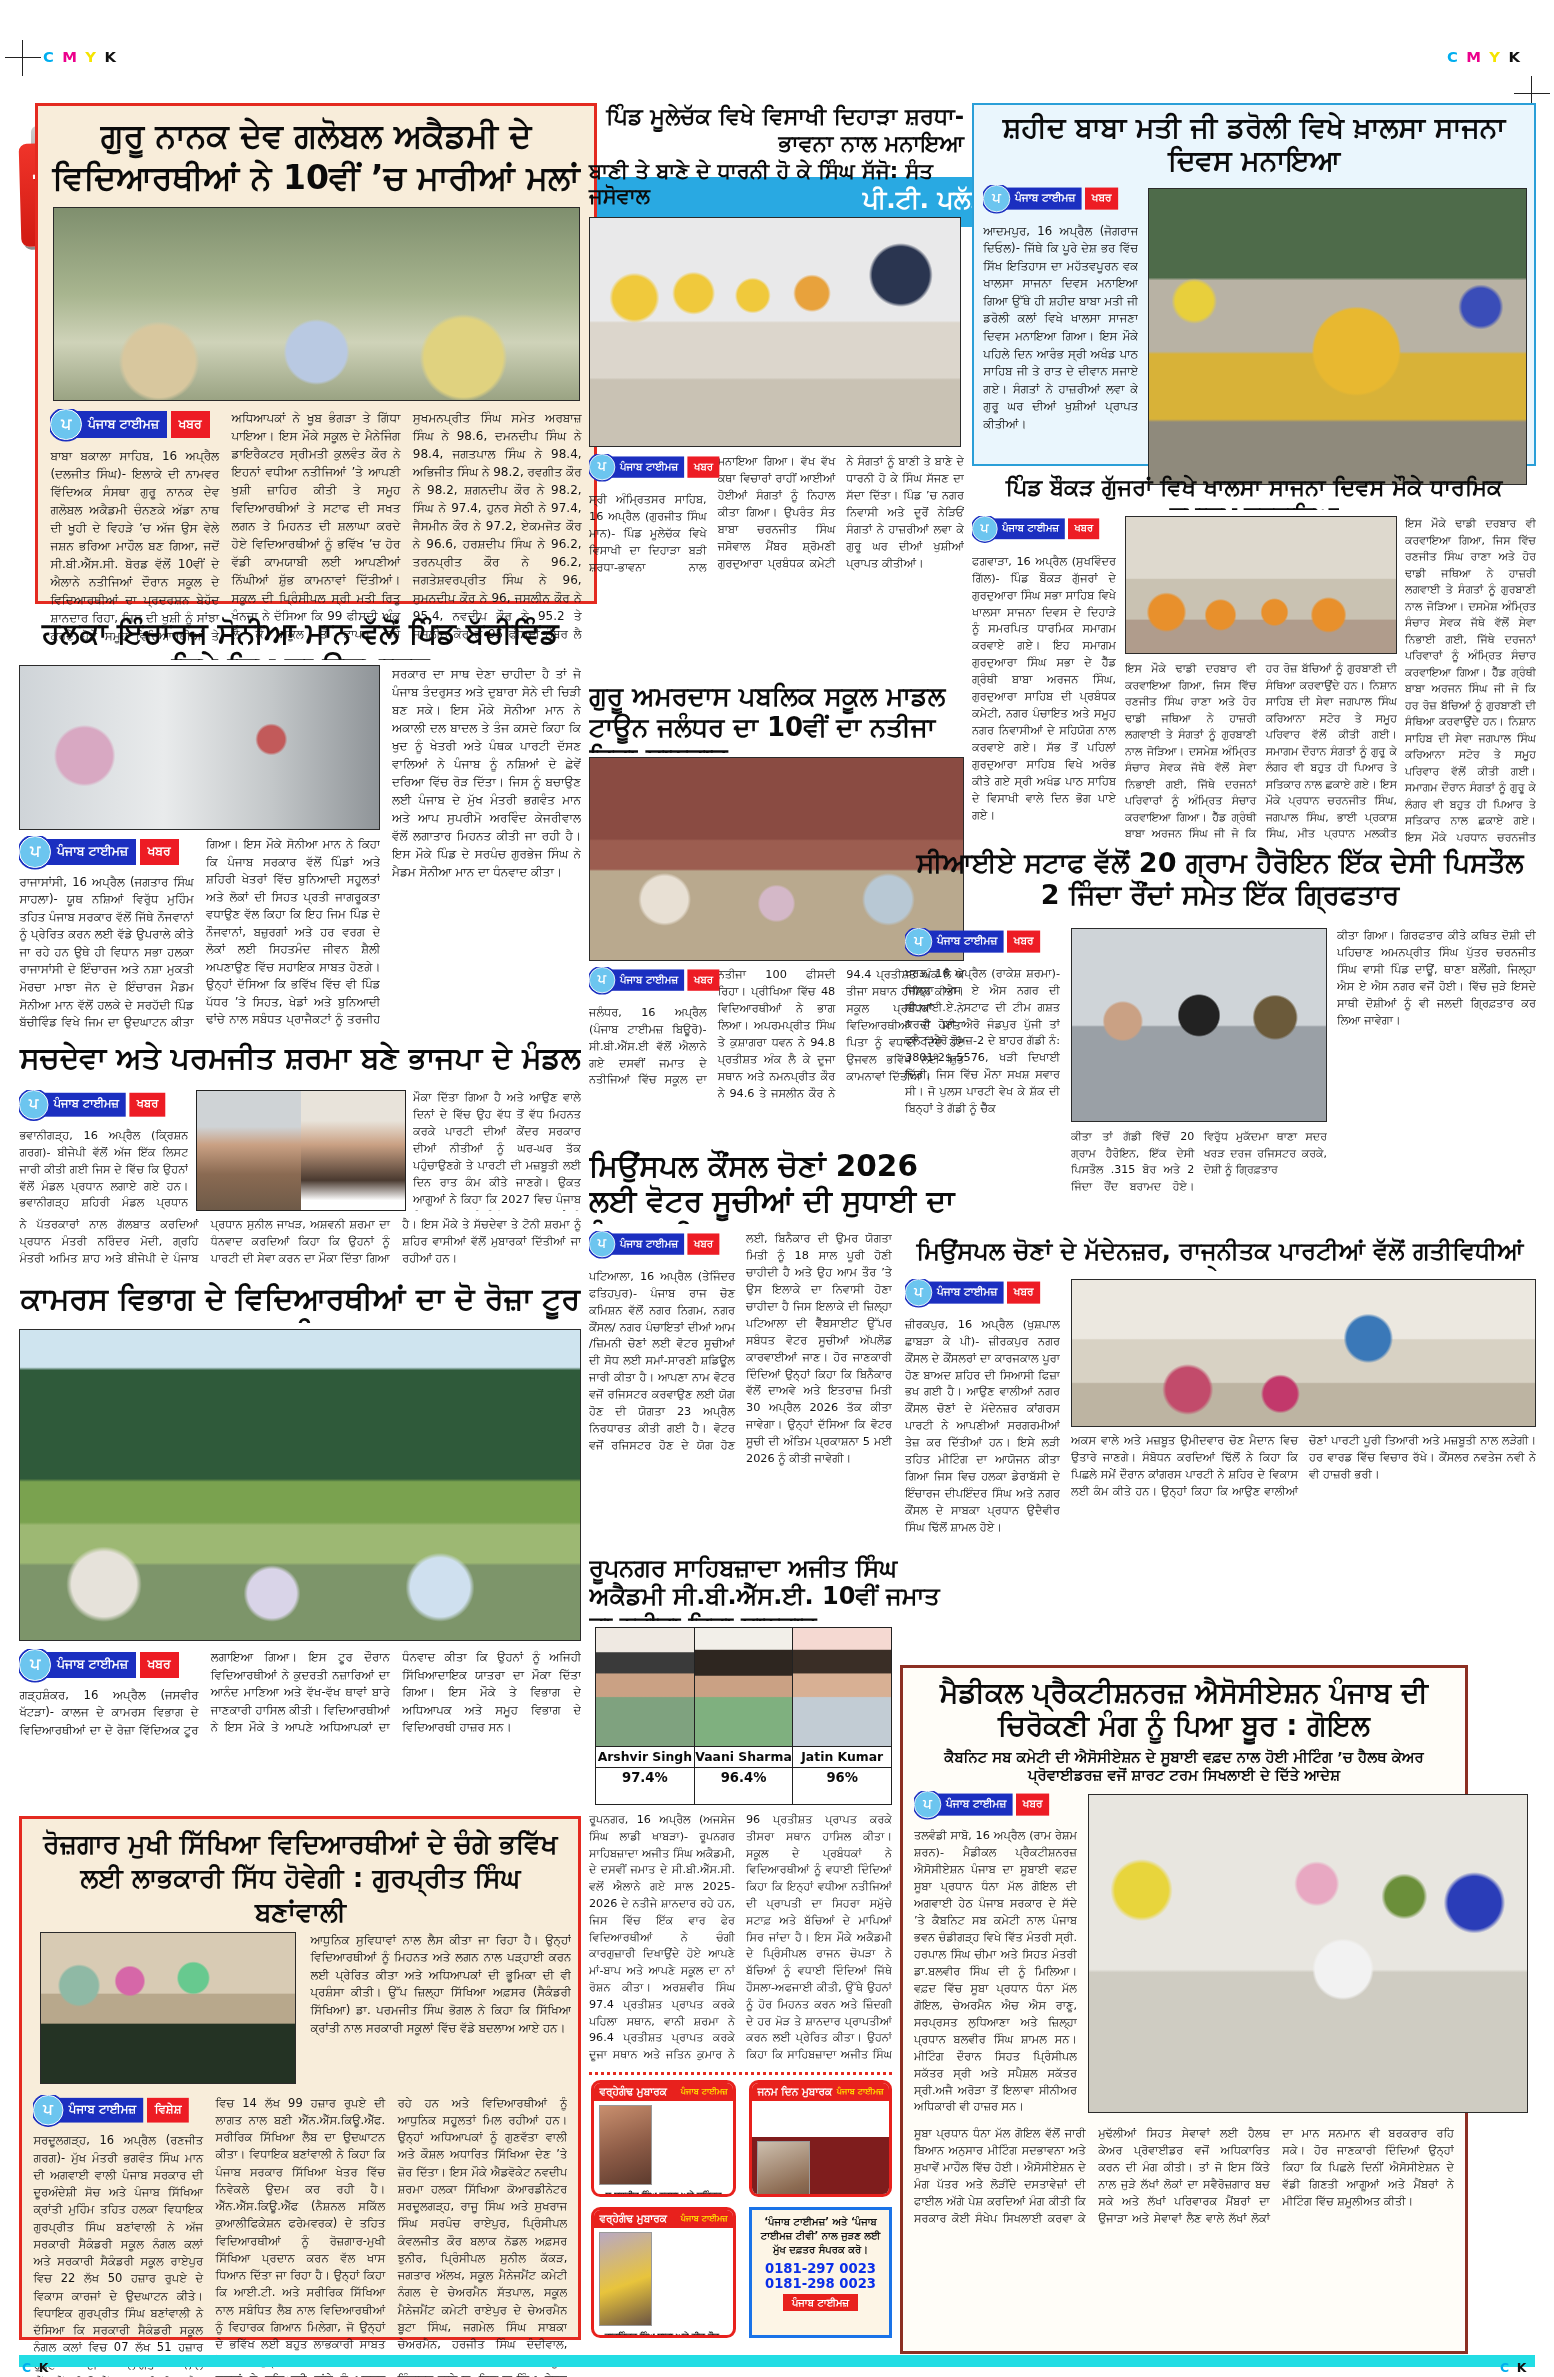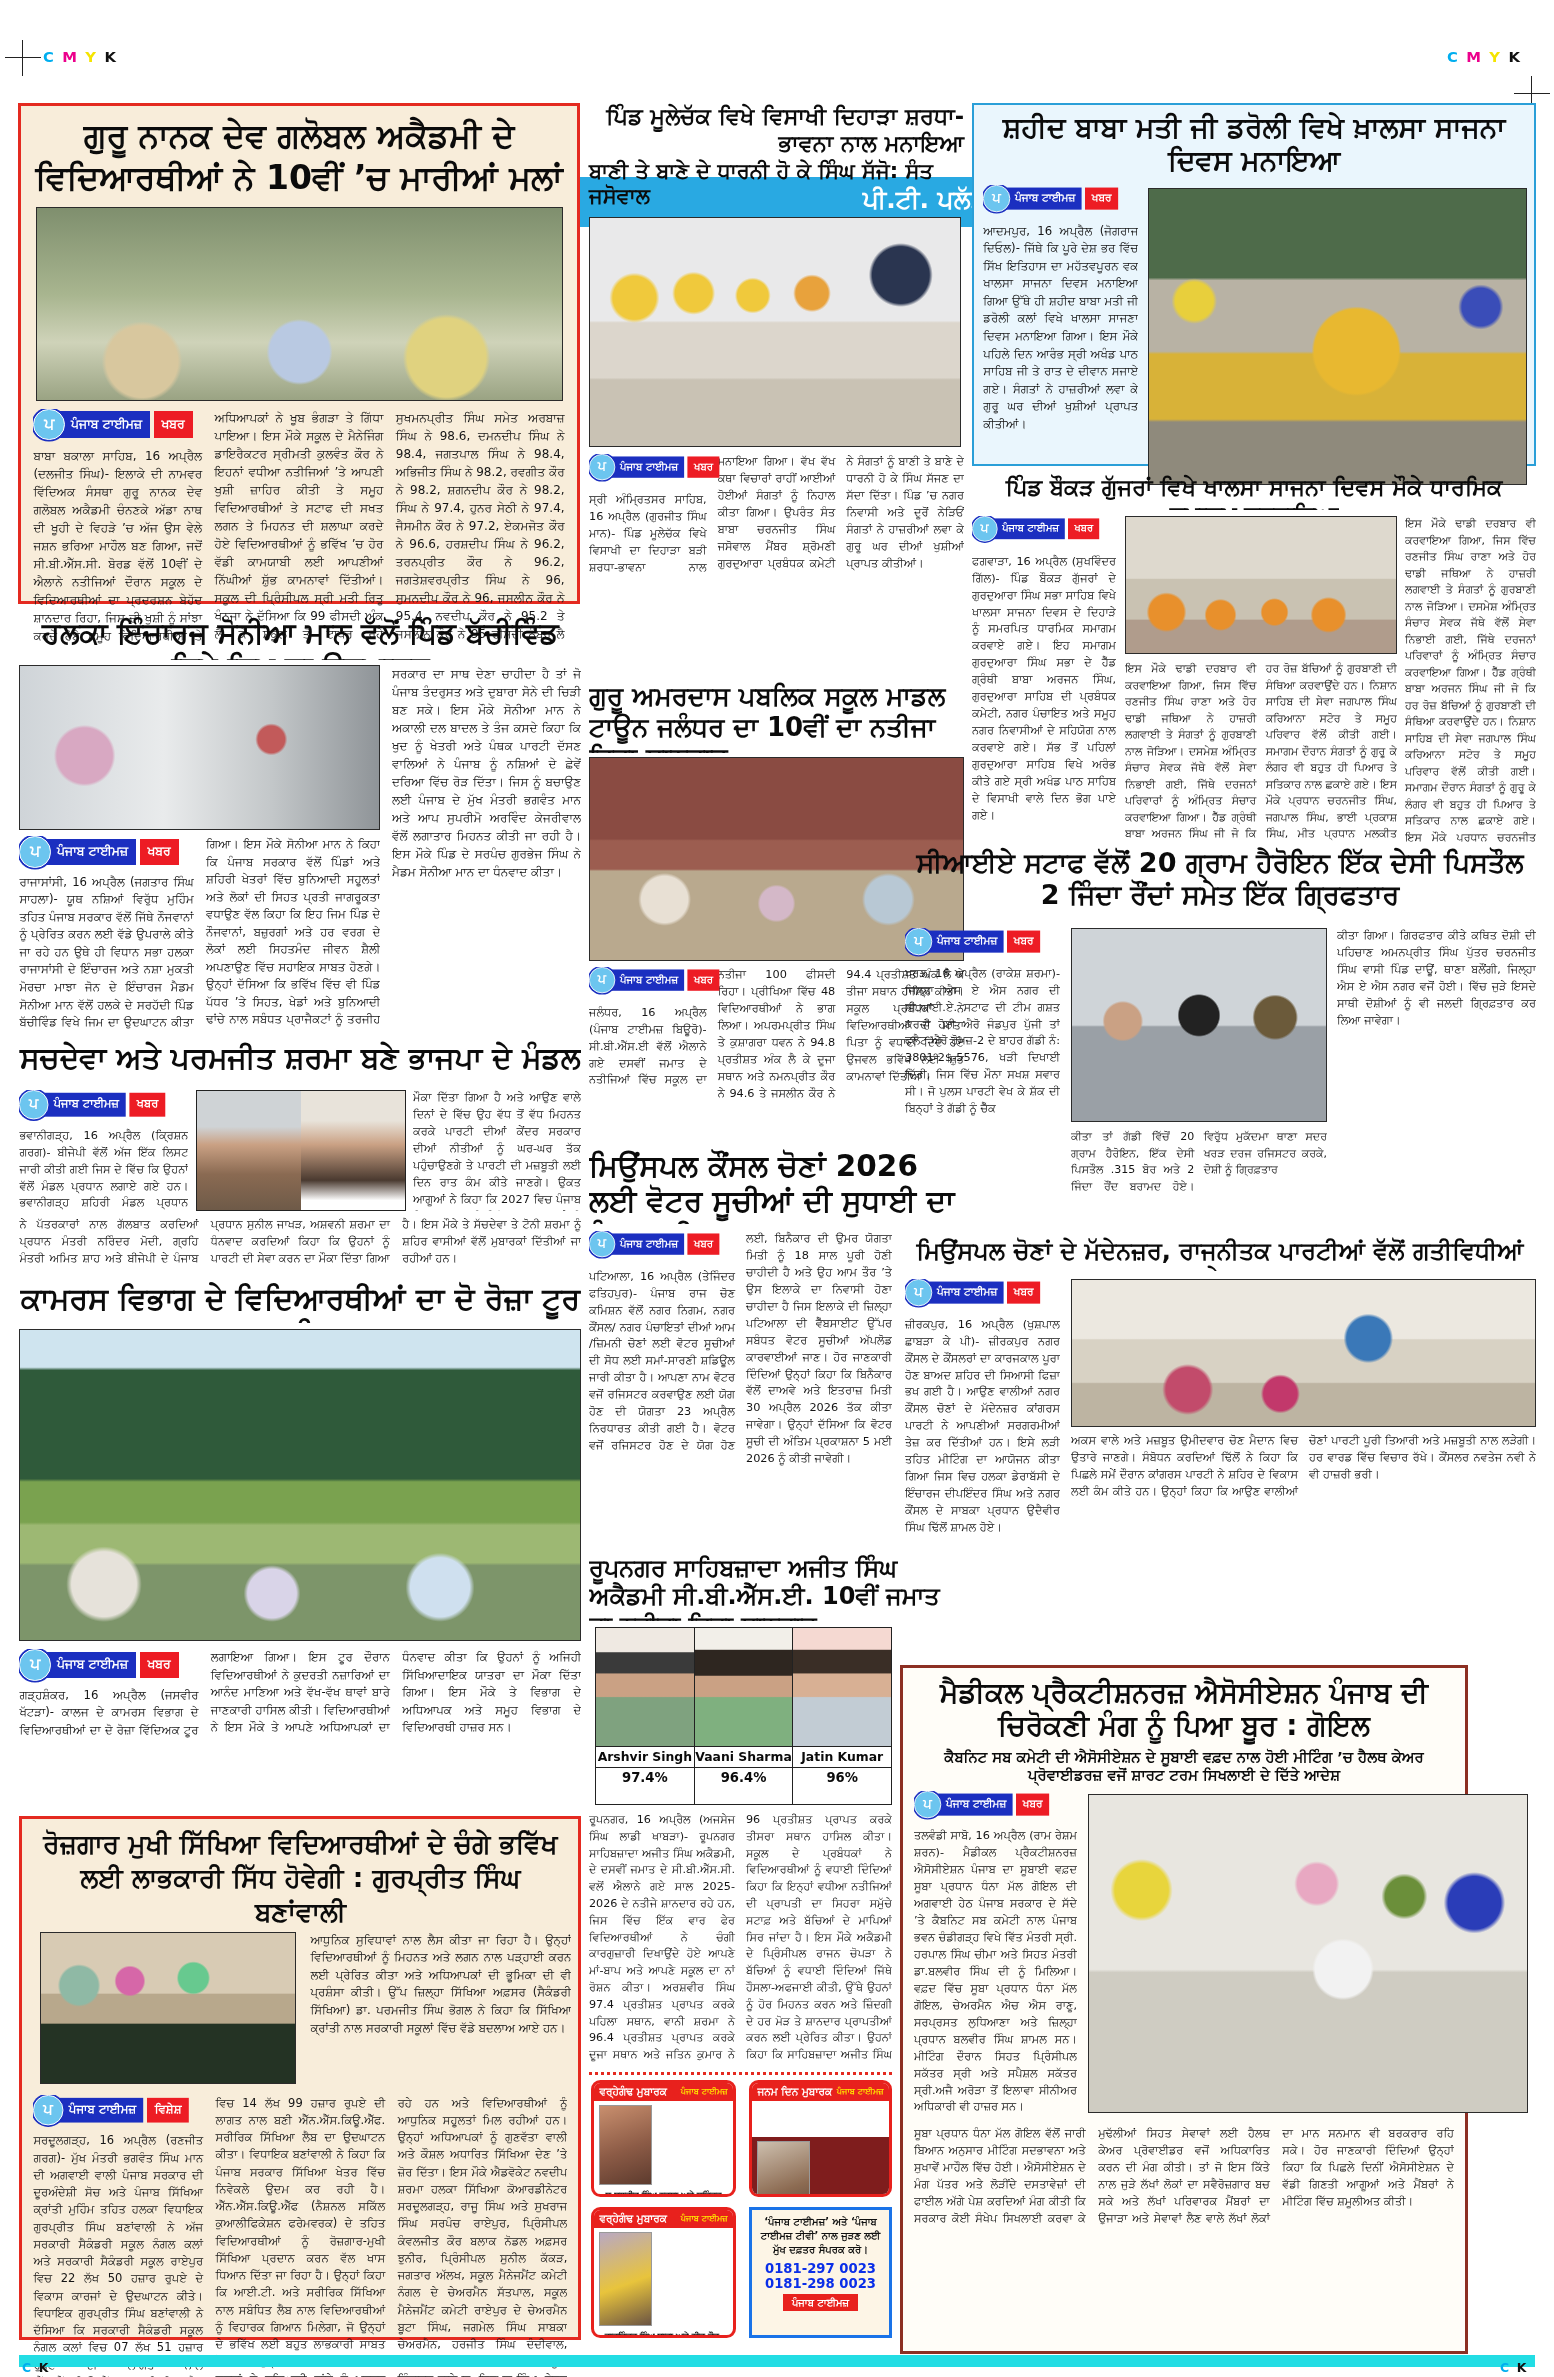--- a/index.html
+++ b/index.html
@@ -52,21 +52,21 @@
       </div>
       <div class="abs" style="right:11px;top:1.6px;color:#fff;font-weight:800;font-style:italic;font-size:36px;">12</div>
     </div>
     <div class="abs" style="left:20px;top:47px;width:281px;height:103px;background:linear-gradient(180deg,#f0342a,#d11a12);border-radius:7.8px;
                 box-shadow:2.3px 3.1px 0 #8c8c8c;transform:rotate(-1.6deg);text-align:center;">
       <div style="color:#fff;font-size:11.7px;font-weight:700;padding-top:6.2px;">ਸਭ ਦਾ ਅਖ਼ਬਾਰ</div>
       <div style="color:#fff;font-size:44px;font-weight:800;line-height:1.05;text-shadow:1.6px 1.6px 0 #7a0c08;">ਪੰਜਾਬ ਟਾਈਮਜ਼</div>
     </div>
   </div>
 
-  <div class="abs crembox" style="left:18px;top:103px;width:562px;height:501px;padding:9.3px 12.4px;">
+  <div class="abs crembox" style="left:35px;top:103px;width:562px;height:501px;padding:9.3px 12.4px;">
     <div class="hl" style="font-size:33px;line-height:1.25;">ਗੁਰੂ ਨਾਨਕ ਦੇਵ ਗਲੋਬਲ ਅਕੈਡਮੀ ਦੇ ਵਿਦਿਆਰਥੀਆਂ ਨੇ 10ਵੀਂ ’ਚ ਮਾਰੀਆਂ ਮਲਾਂ</div>
     <div class="photo" style="margin:9.3px auto 7.8px auto;width:527px;height:194px;background:
          radial-gradient(circle at 20% 80%,#d8c79e 0 8%,transparent 9%),
          radial-gradient(circle at 50% 75%,#b9c9e2 0 10%,transparent 11%),
          radial-gradient(circle at 78% 78%,#e0d27f 0 9%,transparent 10%),
          linear-gradient(180deg,#7f8f6e 0%,#a8b58f 45%,#cfd3b9 70%,#9aa383 100%);"></div>
     <div class="bodytext" style="height:249px;font-size:12px;column-count:3;column-gap:12.4px;">
       <div class="tag">
         <span class="tag-circle">ਪ</span>
         <span class="tag-brand">ਪੰਜਾਬ ਟਾਈਮਜ਼</span>

